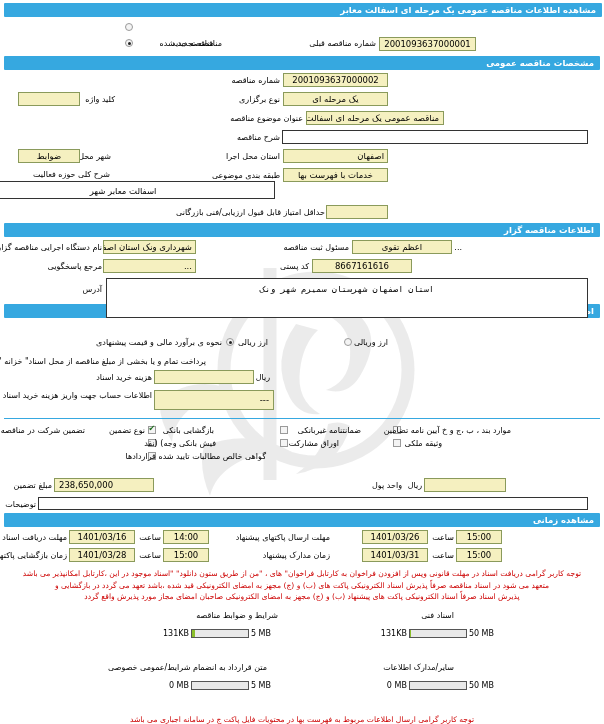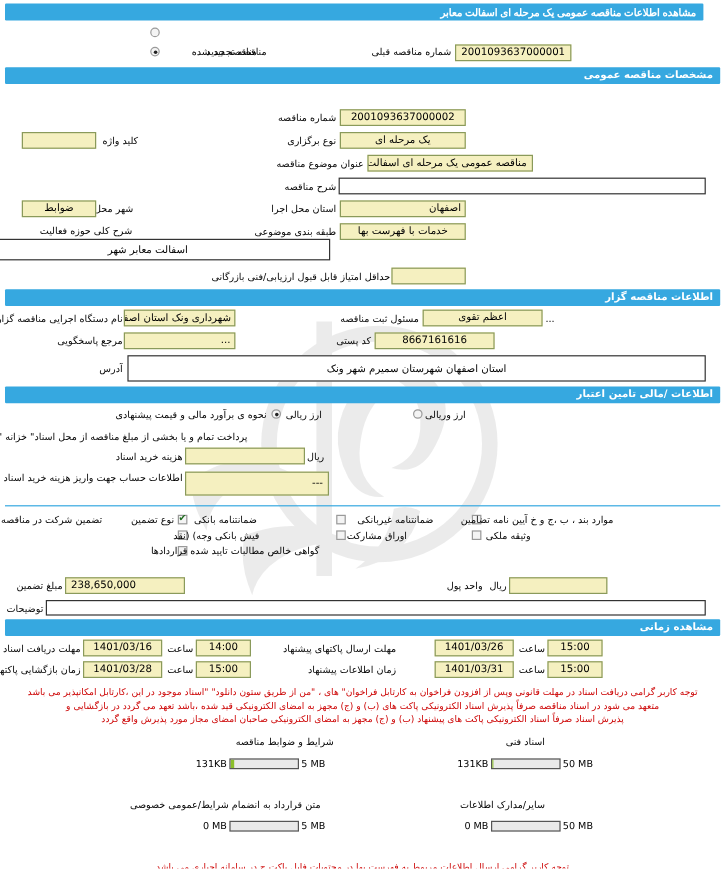--- a/index.html
+++ b/index.html
@@ -159,40 +159,40 @@
         <path d="M176 74 q-26 36 -6 74 q10 18 30 16 q-24 -14 -20 -44 q3 -26 18 -40 z"></path>
         <path d="M40 150 q40 -30 86 -4 q-30 -6 -52 10 q-20 14 -22 36 q-14 -24 -12 -42 z"></path>
         <path d="M84 196 q46 -18 88 6 q-36 -2 -60 14 q-18 12 -22 30 q-12 -28 -6 -50 z"></path>
         <path d="M230 176 q-10 40 -54 48 q28 -20 32 -50 q12 -4 22 2 z"></path>
       </g>
     </svg>
   </div>
 
   <div class="layer">
 
-    <div style="padding:3px 16px 0 2px;font-family:Liberation Serif, serif;">
+    <div style="padding:3px 0 0 2px;">
       <div class="sec-bar">مشاهده اطلاعات مناقصه عمومی یک مرحله ای  اسفالت معابر</div>
     </div>
 
     <div style="position:relative;height:36px;margin-top:3px;">
       <span class="rad" id="r-new" style="right:471px;top:3px;"></span>
       <span class="lbl" style="right:390px;top:16px;margin-left:40px;">مناقصه جدید</span>
 
       <span class="rad on" id="r-renew" style="right:471px;top:19px;"></span>
       <span class="lbl" style="right:382px;top:16px;">مناقصه تجدید شده</span>
 
       <span class="lbl" style="right:228px;top:16px;">شماره مناقصه قبلی</span>
       <span class="fld" style="right:128px;top:17px;width:97px;">2001093637000001</span>
     </div>
 
     <div style="padding:0 2px;">
       <div class="sec-bar">مشخصات مناقصه عمومی</div>
     </div>
 
-    <div class="row" style="margin-top:20px;">
+    <div class="row" style="margin-top:2px;">
       <span class="lbl" style="right:324px;">شماره مناقصه</span>
       <span class="fld" style="right:216px;width:105px;">2001093637000002</span>
     </div>
 
     <div class="row">
       <span class="lbl" style="right:324px;">نوع برگزاری</span>
       <span class="fld" style="right:216px;width:105px;">یک مرحله ای</span>
       <span class="lbl" style="right:489px;">کلید واژه</span>
       <span class="fld" style="right:524px;width:62px;"></span>
     </div>
@@ -240,28 +240,28 @@
 
     <div class="row">
       <span class="lbl" style="right:502px;">مرجع پاسخگویی</span>
       <span class="fld" style="right:408px;width:93px;text-align:right;padding-right:3px;">...</span>
       <span class="lbl" style="right:295px;">کد پستی</span>
       <span class="fld" style="right:192px;width:100px;">8667161616</span>
     </div>
 
     <div class="row" style="height:26px;padding-left:36px;">
       <span class="lbl" style="right:502px;top:5px;">آدرس</span>
-      <span class="box" style="right:16px;top:1px;width:482px;height:22px;line-height:20px;">استان اصفهان شهرستان سمیرم شهر ونک</span>
+      <span class="box" style="right:16px;top:1px;width:482px;height:40px;line-height:20px;font-family:Liberation Mono, monospace;">استان اصفهان شهرستان سمیرم شهر ونک</span>
     </div>
 
     <div style="padding:1px 2px 0 2px;">
       <div class="sec-bar">اطلاعات /مالی تامین اعتبار</div>
     </div>
 
-    <div class="row" style="margin-top:1px;">
+    <div class="row" style="margin-top:16px;">
       <span class="lbl" style="right:382px;">نحوه ی برآورد مالی و قیمت پیشنهادی</span>
       <span class="rad on" style="right:370px;top:4px;"></span>
       <span class="lbl" style="right:336px;">ارز ریالی</span>
       <span class="rad" style="right:252px;top:4px;"></span>
       <span class="lbl" style="right:216px;">ارز وریالی</span>
     </div>
 
     <div class="row" style="height:16px;">
       <span class="lbl" style="right:398px;">پرداخت تمام و یا بخشی  از مبلغ مناقصه از محل اسناد" خزانه "اسلامی خواهد بود</span>
     </div>
@@ -277,21 +277,21 @@
       <span class="fld" style="right:330px;top:2px;width:120px;height:20px;line-height:18px;text-align:right;padding-right:4px;">---</span>
     </div>
 
     <div style="border-top:1px solid #36a8e0;margin:2px 4px 0 4px;height:0;"></div>
 
     <div style="position:relative;height:56px;margin-top:2px;">
       <span class="lbl" style="right:519px;top:2px;">تضمین شرکت در مناقصه:</span>
       <span class="lbl" style="right:459px;top:2px;">نوع   تضمین</span>
 
       <span class="chk on" style="right:448px;top:5px;"></span>
-      <span class="lbl" style="right:390px;top:2px;">ضمانتنامه بانکی</span>
+      <span class="lbl" style="right:390px;top:2px;">بازگشایی بانکی</span>
 
       <span class="chk" style="right:316px;top:5px;"></span>
       <span class="lbl" style="right:243px;top:2px;">ضمانتنامه غیربانکی</span>
 
       <span class="chk" style="right:203px;top:5px;"></span>
       <span class="lbl" style="right:93px;top:2px;">موارد بند ، ب ،ج و خ آیین نامه تضامین</span>
 
       <span class="chk" style="right:448px;top:18px;"></span>
       <span class="lbl" style="right:388px;top:15px;">فیش بانکی وجه) (نقد</span>
 
@@ -332,21 +332,21 @@
       <span class="lbl" style="right:537px;top:19px;">زمان بازگشایی پاکتها</span>
       <span class="fld" style="right:469px;top:19px;width:66px;">1401/03/28</span>
       <span class="lbl" style="right:443px;top:19px;">ساعت</span>
       <span class="fld" style="right:395px;top:19px;width:46px;">15:00</span>
 
       <span class="lbl" style="right:274px;top:1px;">مهلت     ارسال پاکتهای پیشنهاد</span>
       <span class="fld" style="right:176px;top:1px;width:66px;">1401/03/26</span>
       <span class="lbl" style="right:150px;top:1px;">ساعت</span>
       <span class="fld" style="right:102px;top:1px;width:46px;">15:00</span>
 
-      <span class="lbl" style="right:274px;top:19px;">زمان     اطلاعات پیشنهاد</span>
+      <span class="lbl" style="right:274px;top:19px;">زمان     مدارک پیشنهاد</span>
       <span class="fld" style="right:176px;top:19px;width:66px;">1401/03/31</span>
       <span class="lbl" style="right:150px;top:19px;">ساعت</span>
       <span class="fld" style="right:102px;top:19px;width:46px;">15:00</span>
     </div>
 
 
     <div class="warn">
       <div>توجه کاربر گرامی دریافت اسناد  در مهلت قانونی وپس از افزودن فراخوان به کارتابل فراخوان" های ، "من از طریق ستون دانلود" "اسناد موجود در این ،کارتابل امکانپذیر می باشد</div>
       <div>متعهد می شود در اسناد مناقصه صرفاً پذیرش اسناد الکترونیکی پاکت های (ب) و (ج) مجهز به امضای الکترونیکی قید شده ،باشد تعهد می گردد در بازگشایی و</div>
       <div>پذیرش اسناد صرفاً اسناد الکترونیکی پاکت های پیشنهاد (ب) و (ج) مجهز به امضای الکترونیکی صاحبان امضای مجاز مورد پذیرش واقع گردد</div>

